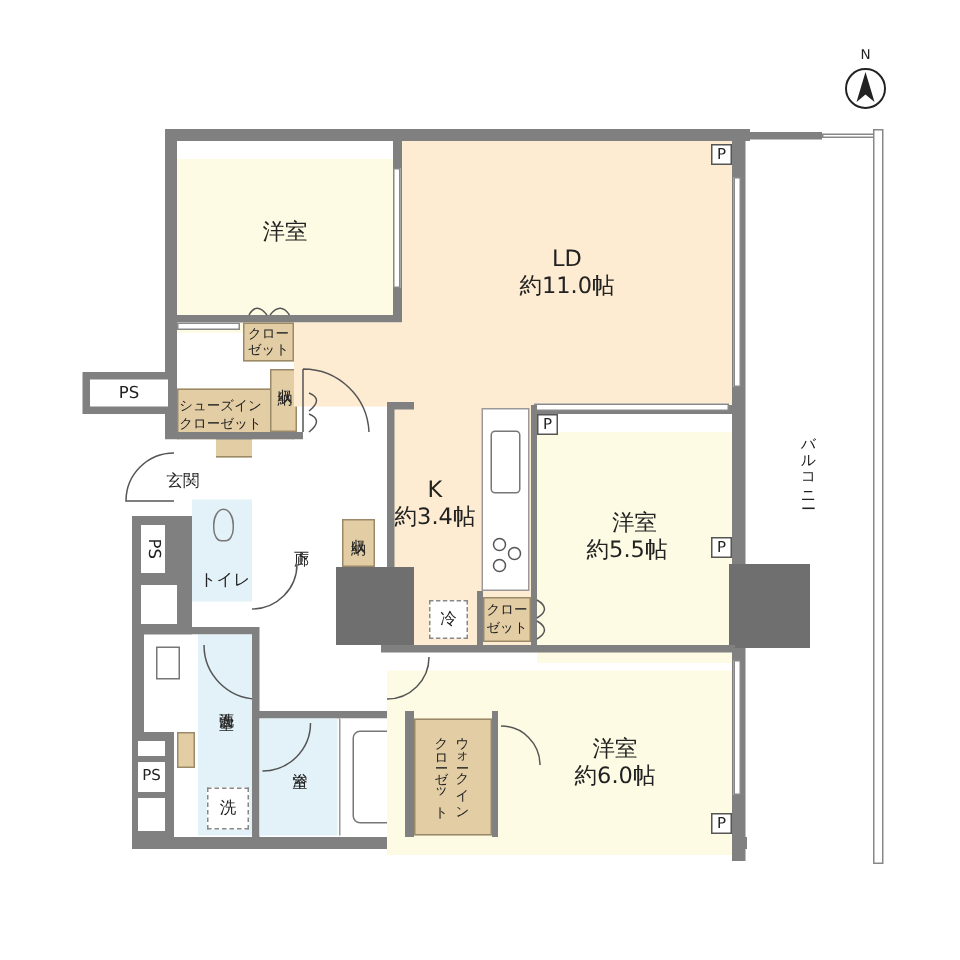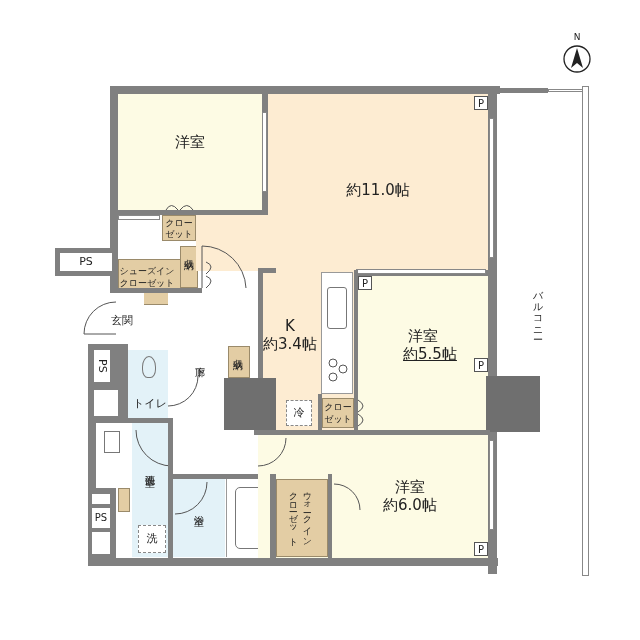--- a/index.html
+++ b/index.html
@@ -2,21 +2,21 @@
 <html><head>
   <meta charset="utf-8">
   <style>
     html, body { margin: 0; padding: 0; background: #ffffff; }
     body { width: 640px; height: 640px; position: relative; overflow: hidden;
            font-family: "DejaVu Sans", "Liberation Sans", sans-serif; color: #222; }
     .abs { position: absolute; box-sizing: border-box; }
     .wall { position: absolute; background: #808080; }
     .wall-dark { position: absolute; background: #6f6f6f; }
     .room { position: absolute; box-sizing: border-box; }
-    .yellow { background: #fdfbe4; }
+    .yellow { background: #fdfbe4; margin-top: 12px; }
     .peach { background: #fdecd2; }
     .blue { background: #e3f2f8; }
     .tan { background: #e3cda4; border: 1px solid #9a8a6a; }
     .white { background: #ffffff; }
     .label { position: absolute; text-align: center; line-height: 1.15; color: #222; white-space: nowrap; }
     .lg { font-size: 15px; }
     .md { font-size: 11px; }
     .sm { font-size: 9px; line-height: 1.2; }
     .vt { writing-mode: vertical-rl; font-size: 10px; letter-spacing: 1px; }
     .pbox { position: absolute; width: 14px; height: 14px; background: #fff; border: 1px solid #555;
@@ -74,20 +74,21 @@
 </div>
 <div class="room tan" style="left:180px; top:246px; width:18px; height:42px;">
   <div class="label vt" style="left:2px; top:4px; font-size:10px;">収納</div>
 </div>
 <div class="wall" style="left:110px; top:288px; width:92px; height:5px;"></div>
 
 <div class="wall" style="left:55px; top:248px; width:62px; height:28px;"></div>
 <div class="abs white" style="left:60px; top:253px; width:52px; height:18px; font-size:11px; text-align:center; line-height:18px;">PS</div>
 
 <div class="room peach" style="left:268px; top:94px; width:220px; height:176px;">
+  <div class="label lg" style="left:0; width:220px; top:70px;">LD</div>
   <div class="label lg" style="left:0; width:220px; top:88px;">約11.0帖</div>
 </div>
 <div class="room peach" style="left:196px; top:215px; width:72px; height:56px;"></div>
 <div class="pbox" style="left:474px; top:96px;">P</div>
 <div class="window" style="left:489px; top:118px; width:5px; height:140px;"></div>
 
 <svg width="50" height="50" style="left:200px; top:244px;">
   <path d="M2,2 L2,44 M2,2 A44,44 0 0 1 46,44" fill="none" stroke="#555" stroke-width="1"></path>
   <path d="M6,18 Q16,22 6,30 M6,32 Q16,36 6,44" fill="none" stroke="#555" stroke-width="1"></path>
 </svg>
@@ -119,21 +120,21 @@
 <div class="room tan" style="left:228px; top:346px; width:22px; height:32px;">
   <div class="label vt" style="left:3px; top:4px;">収納</div>
 </div>
 <div class="wall-dark" style="left:224px; top:378px; width:52px; height:52px;"></div>
 
 <div class="wall" style="left:354px; top:270px; width:136px; height:6px;"></div>
 <div class="window" style="left:356px; top:269px; width:130px; height:5px;"></div>
 <div class="wall" style="left:354px; top:270px; width:4px; height:162px;"></div>
 <div class="room yellow" style="left:358px; top:276px; width:130px; height:154px;">
   <div class="label lg" style="left:0; width:130px; top:52px;">洋室</div>
-  <div class="label lg" style="left:12px; width:120px; top:70px;text-decoration:underline;">約5.5帖</div>
+  <div class="label lg" style="left:0; width:120px; top:70px;">約5.5帖</div>
 </div>
 <div class="pbox" style="left:358px; top:276px;">P</div>
 <div class="pbox" style="left:474px; top:358px;">P</div>
 <div class="wall-dark" style="left:486px; top:376px; width:54px; height:56px;"></div>
 <svg width="14" height="30" style="left:356px; top:398px;">
   <path d="M2,2 Q12,8 2,14 M2,16 Q12,22 2,28" fill="none" stroke="#555"></path>
 </svg>
 <div class="wall" style="left:254px; top:430px; width:236px; height:5px;"></div>
 
 <div class="room white" style="left:100px; top:293px; width:44px; height:50px;">
@@ -143,21 +144,21 @@
   <path d="M34,2 A32,32 0 0 0 2,34 L34,34" fill="none" stroke="#555"></path>
 </svg>
 <div class="room white" style="left:168px; top:293px; width:56px; height:180px;">
   <div class="label vt" style="left:26px; top:66px;">廊下</div>
 </div>
 
 <div class="wall" style="left:88px; top:344px; width:40px; height:80px;"></div>
 <div class="abs white" style="left:94px; top:350px; width:16px; height:32px; font-size:11px; text-align:center; line-height:15px; writing-mode:vertical-rl;">PS</div>
 <div class="abs white" style="left:94px; top:390px; width:24px; height:26px;"></div>
 
-<div class="room blue" style="left:128px; top:350px; width:40px; height:80px;">
+<div class="room blue" style="left:128px; top:333px; width:40px; height:68px;">
   <div class="abs" style="left:14px; top:6px; width:14px; height:22px; border:1px solid #777; border-radius:50% 50% 40% 40%;"></div>
   <div class="label md" style="left:2px; width:40px; top:48px;">トイレ</div>
 </div>
 <div class="wall" style="left:96px; top:418px; width:76px; height:5px;"></div>
 <svg width="40" height="40" style="left:168px; top:370px;">
   <path d="M0,36 A30,30 0 0 0 30,6" fill="none" stroke="#555"></path>
 </svg>
 
 <div class="room white" style="left:96px; top:423px; width:36px; height:64px;">
   <div class="abs" style="left:8px; top:8px; width:16px; height:22px; border:1px solid #777;"></div>

